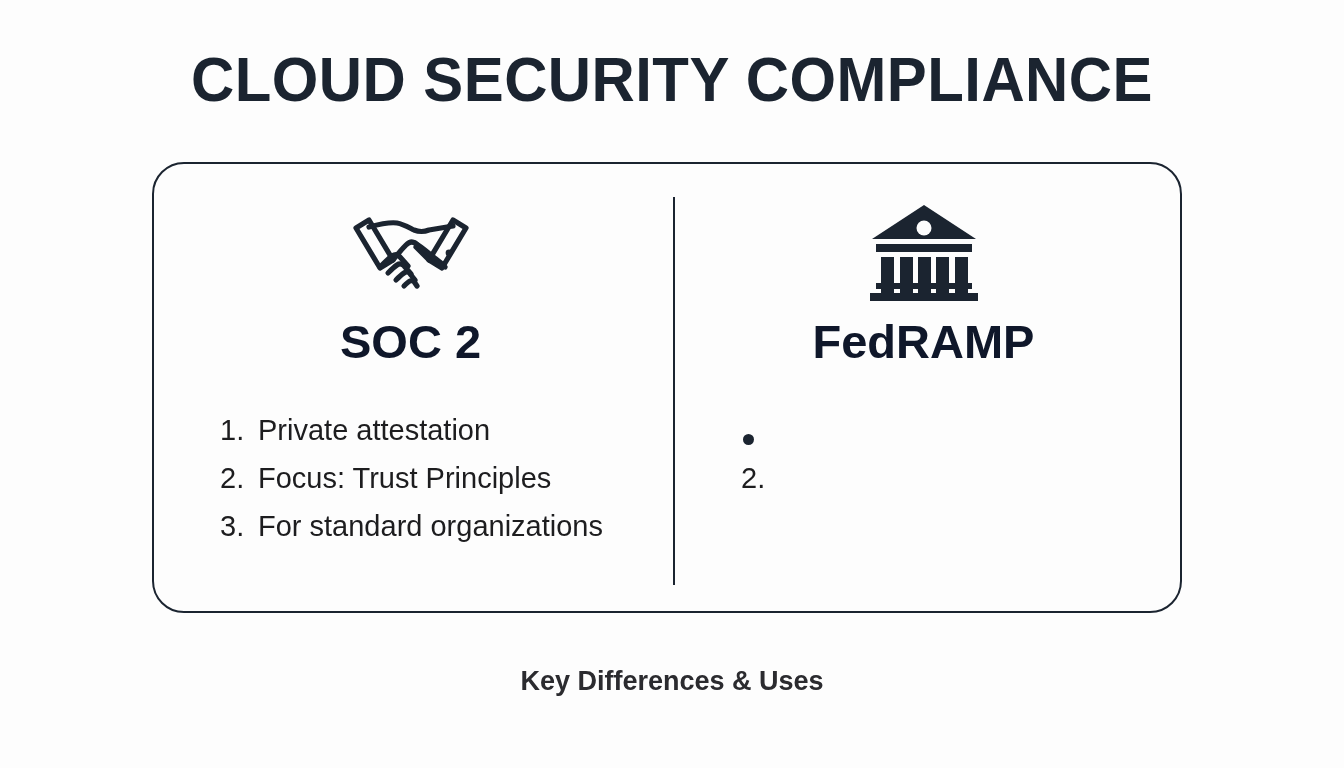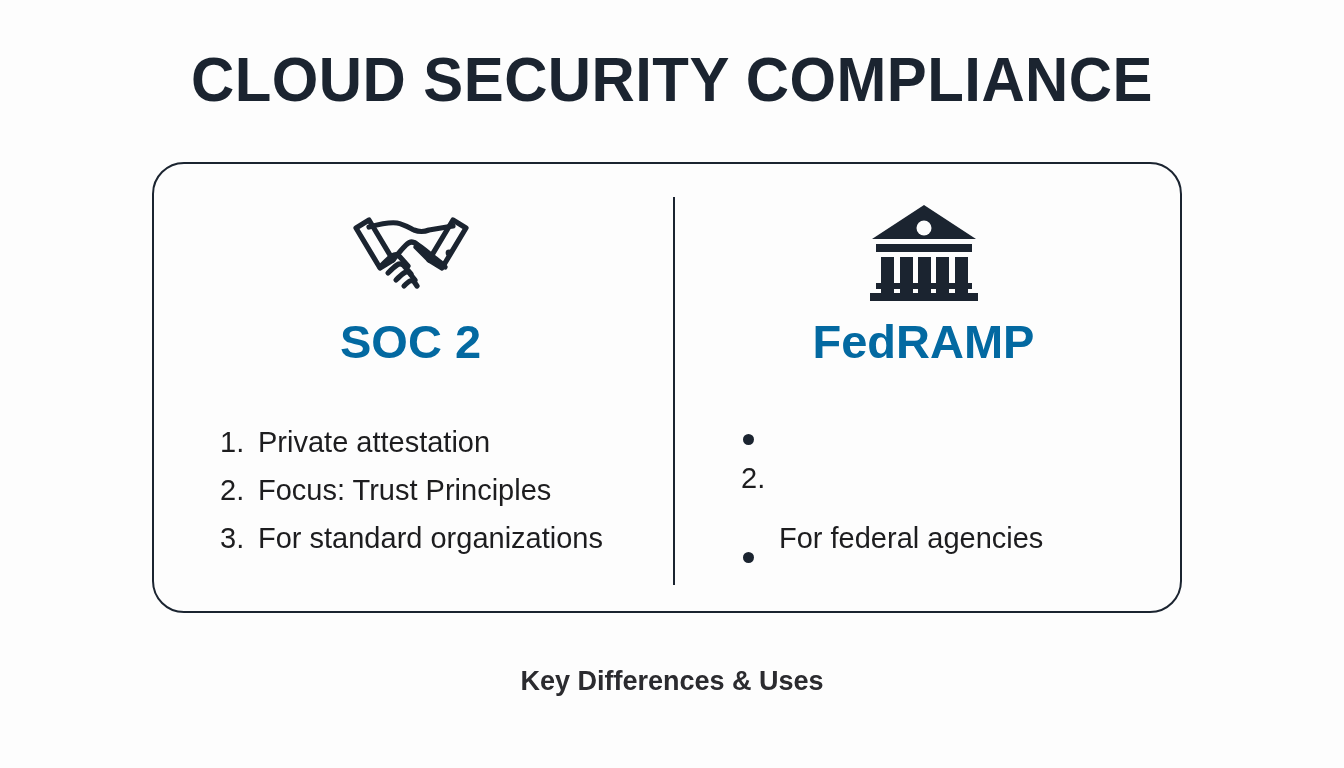--- a/index.html
+++ b/index.html
@@ -86,21 +86,21 @@
   .col-heading {
     position: absolute;
     top: 152px;
     left: 0;
     right: 0;
     text-align: center;
     font-family: "Liberation Sans", sans-serif;
     font-weight: 700;
     font-size: 47px;
     line-height: 1.1;
-    color: #0369a1;
+    color: #0f172a;
     white-space: nowrap;
   }
 
   
   .feature-list {
     position: absolute;
     top: 242px;
     margin: 0;
     padding: 0;
     list-style: none;
@@ -137,21 +137,20 @@
     left: 2px;
     bottom: 9px;
     width: 11px;
     height: 11px;
     border-radius: 50%;
     background: #1b2430;
   }
 
   .item-text {
     display: inline-block;
-    margin-top: 12px;
   }
 
   
   .caption {
     position: absolute;
     left: 0;
     right: 0;
     top: 666px;
     text-align: center;
     font-family: "Liberation Sans", sans-serif;
@@ -222,24 +221,20 @@
           </svg>
         </div>
         <div class="col-heading">FedRAMP</div>
         <ul class="feature-list">
           <li>
             <span class="marker bullet">•</span>
           </li>
           <li>
             <span class="marker">2.</span>
           </li>
-          <li>
-            <span class="marker bullet">•</span>
-            <span class="item-text">For federal agencies</span>
-          </li>
         </ul>
       </div>
 
     </div>
 
     <div class="divider"></div>
   </div>
 
   <div class="caption">Key Differences &amp; Uses</div>
 

